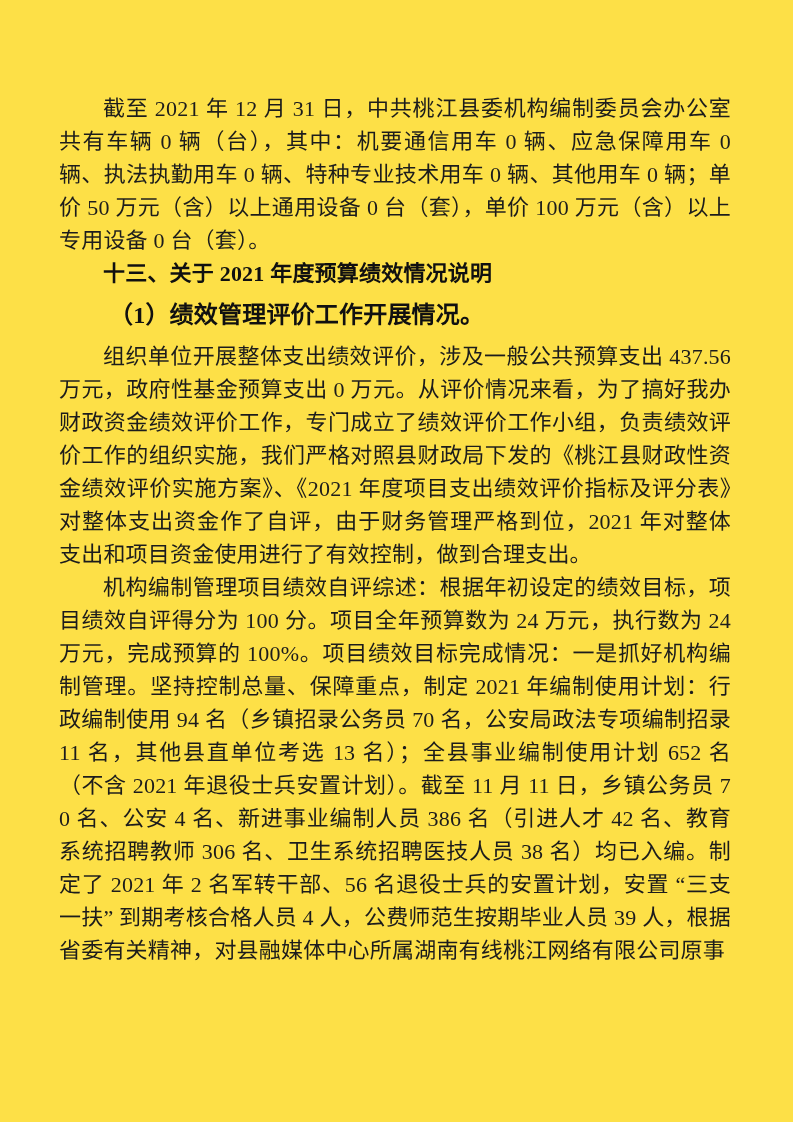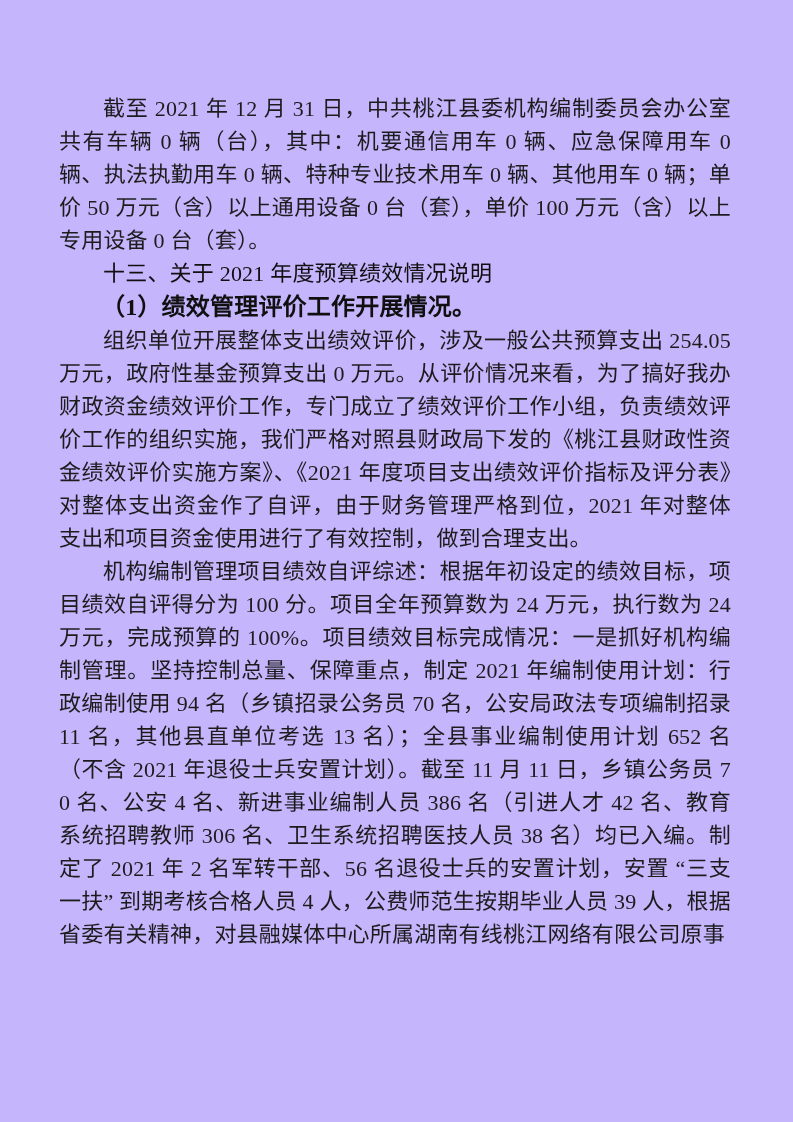--- a/index.html
+++ b/index.html
@@ -5,64 +5,64 @@
   html, body {
     margin: 0;
     padding: 0;
     background: #ffffff;
   }
   .page {
     position: relative;
     width: 793px;
     height: 1122px;
     margin: 0 auto;
-    background: #c4b5fd;
+    background: #fde047;
     box-sizing: border-box;
     padding: 92px 62px 15px 59px;
     overflow: hidden;
     font-family: "Liberation Serif", "DejaVu Serif", serif;
     color: #1c1c1c;
   }
   .para {
     margin: 0;
     font-size: 22px;
     line-height: 33px;
     text-align: justify;
     text-justify: inter-ideograph;
     text-indent: 2em;
     letter-spacing: 0.2px;
     word-break: break-all;
   }
   .heading {
     margin: 0;
     font-size: 22px;
     line-height: 33px;
-    font-weight: normal;
+    font-weight: bold;
     color: #101010;
     text-indent: 2em;
     letter-spacing: 0.2px;
   }
   .subheading {
-    margin: 0;
+    margin: 8px;
     font-size: 24px;
     line-height: 34px;
     font-weight: bold;
     color: #101010;
     text-indent: 1.75em;
     letter-spacing: 0.2px;
   }
 </style>
 </head>
 <body>
 
 <div class="page">
   <p class="para">截至 2021 年 12 月 31 日，中共桃江县委机构编制委员会办公室共有车辆 0 辆（台），其中：机要通信用车 0 辆、应急保障用车 0 辆、执法执勤用车 0 辆、特种专业技术用车 0 辆、其他用车 0 辆；单价 50 万元（含）以上通用设备 0 台（套），单价 100 万元（含）以上专用设备 0 台（套）。</p>
 
   <p class="heading">十三、关于 2021 年度预算绩效情况说明</p>
 
   <p class="subheading">（1）绩效管理评价工作开展情况。</p>
 
 
-  <p class="para">组织单位开展整体支出绩效评价，涉及一般公共预算支出 254.05 万元，政府性基金预算支出 0 万元。从评价情况来看，为了搞好我办财政资金绩效评价工作，专门成立了绩效评价工作小组，负责绩效评价工作的组织实施，我们严格对照县财政局下发的《桃江县财政性资金绩效评价实施方案》、《2021 年度项目支出绩效评价指标及评分表》对整体支出资金作了自评，由于财务管理严格到位，2021 年对整体支出和项目资金使用进行了有效控制，做到合理支出。</p>
+  <p class="para">组织单位开展整体支出绩效评价，涉及一般公共预算支出 437.56 万元，政府性基金预算支出 0 万元。从评价情况来看，为了搞好我办财政资金绩效评价工作，专门成立了绩效评价工作小组，负责绩效评价工作的组织实施，我们严格对照县财政局下发的《桃江县财政性资金绩效评价实施方案》、《2021 年度项目支出绩效评价指标及评分表》对整体支出资金作了自评，由于财务管理严格到位，2021 年对整体支出和项目资金使用进行了有效控制，做到合理支出。</p>
 
 
   <p class="para">机构编制管理项目绩效自评综述：根据年初设定的绩效目标，项目绩效自评得分为 100 分。项目全年预算数为 24 万元，执行数为 24 万元，完成预算的 100%。项目绩效目标完成情况：一是抓好机构编制管理。坚持控制总量、保障重点，制定 2021 年编制使用计划：行政编制使用 94 名（乡镇招录公务员 70 名，公安局政法专项编制招录 11 名，其他县直单位考选 13 名）；全县事业编制使用计划 652 名（不含 2021 年退役士兵安置计划）。截至 11 月 11 日，乡镇公务员 70 名、公安 4 名、新进事业编制人员 386 名（引进人才 42 名、教育系统招聘教师 306 名、卫生系统招聘医技人员 38 名）均已入编。制定了 2021 年 2 名军转干部、56 名退役士兵的安置计划，安置 “三支一扶” 到期考核合格人员 4 人，公费师范生按期毕业人员 39 人，根据省委有关精神，对县融媒体中心所属湖南有线桃江网络有限公司原事</p>
 </div>
 
 </body></html>

